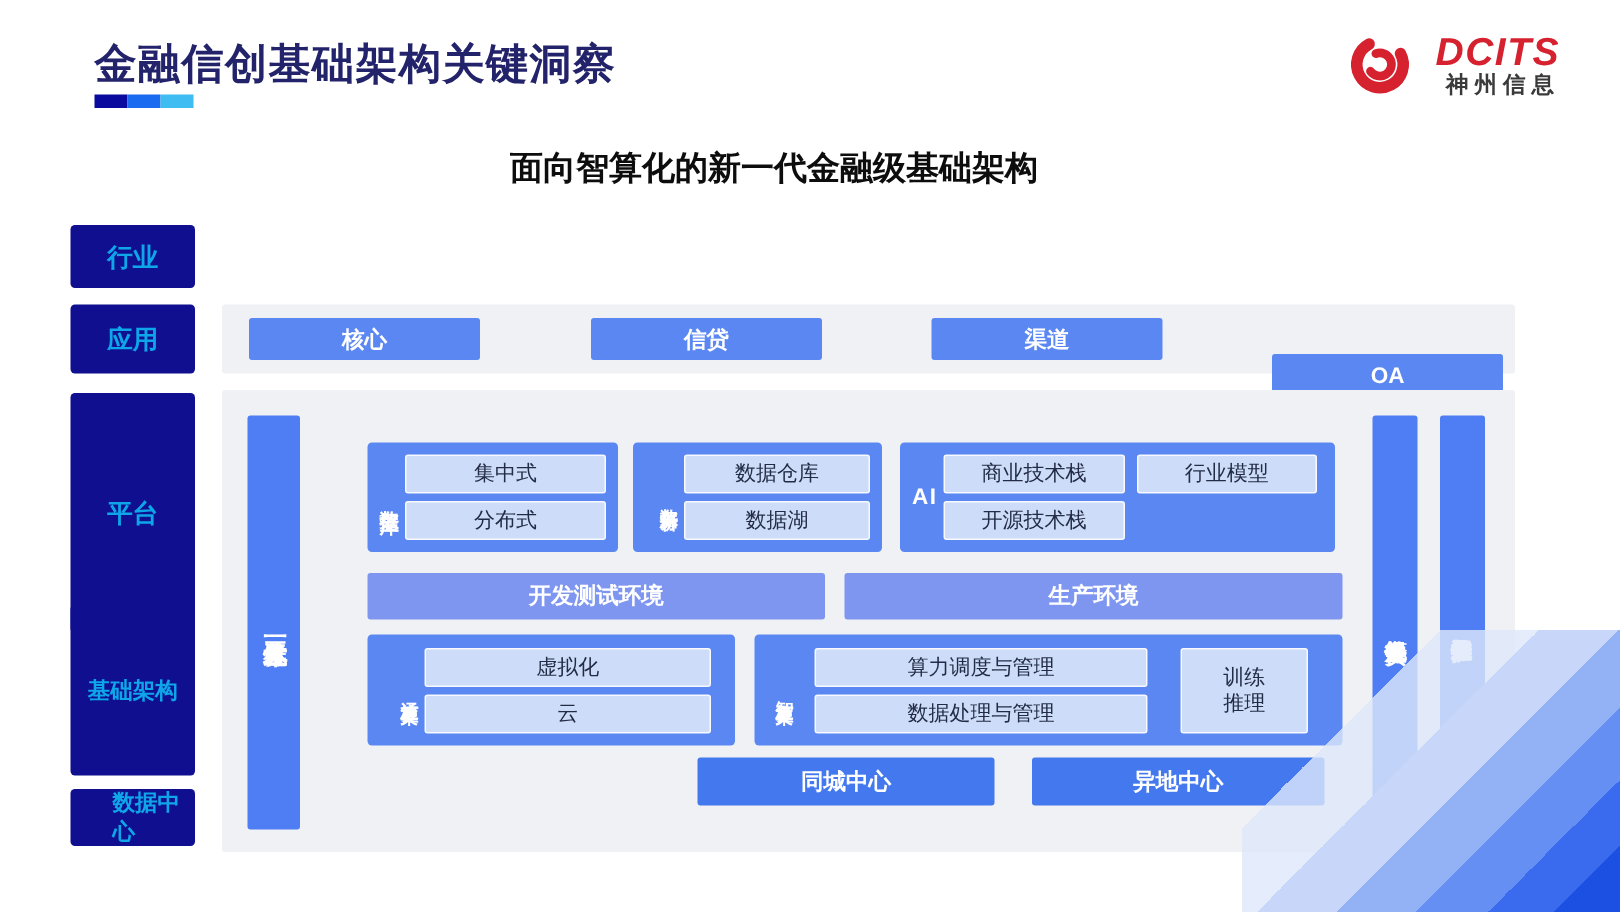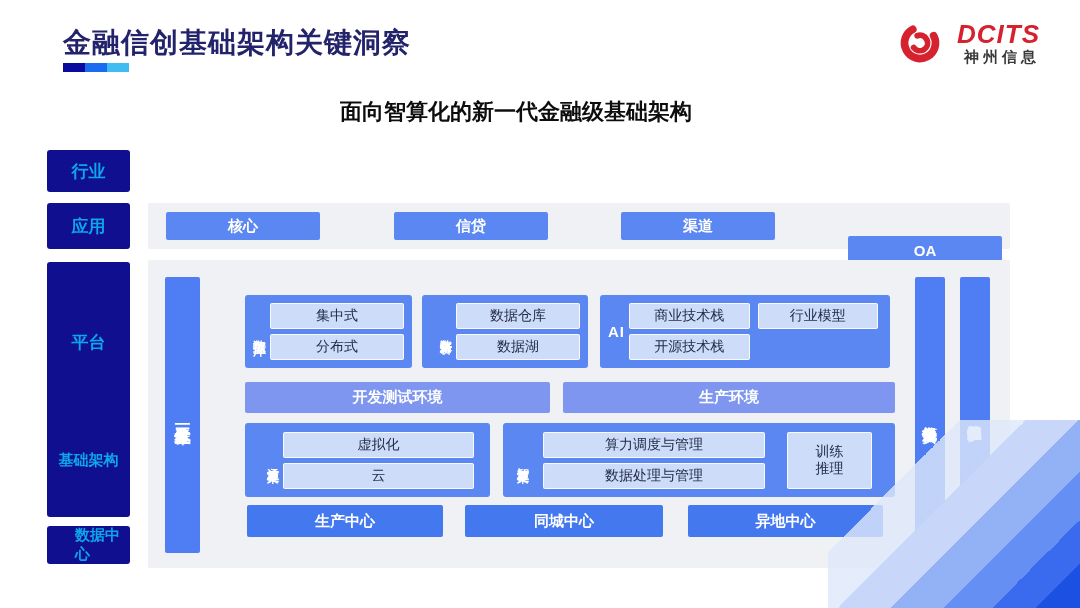--- a/index.html
+++ b/index.html
@@ -150,20 +150,19 @@
     <div class="group" style="left:355px;top:163px;width:392px;height:74px;padding:8px 18px 8px 6px;gap:10px;">
       <span class="group-label">智算框架</span>
       <div class="chipcol" style="max-width:222px;">
         <div class="chip">算力调度与管理</div>
         <div class="chip">数据处理与管理</div>
       </div>
       <div class="chip multiline" style="width:85px;height:57px;flex:none;margin-left:12px;">训练
 推理</div>
     </div>
 
-    <div class="btn centerbtn" style="left:99px;top:245px;width:196px;height:32px;">生产中心</div>
     <div class="btn centerbtn" style="left:317px;top:245px;width:198px;height:32px;">同城中心</div>
     <div class="btn centerbtn" style="left:540px;top:245px;width:195px;height:32px;">异地中心</div>
   </div>
 
   <div class="corner-deco"></div>
 
 </div>
 
 </body></html>

